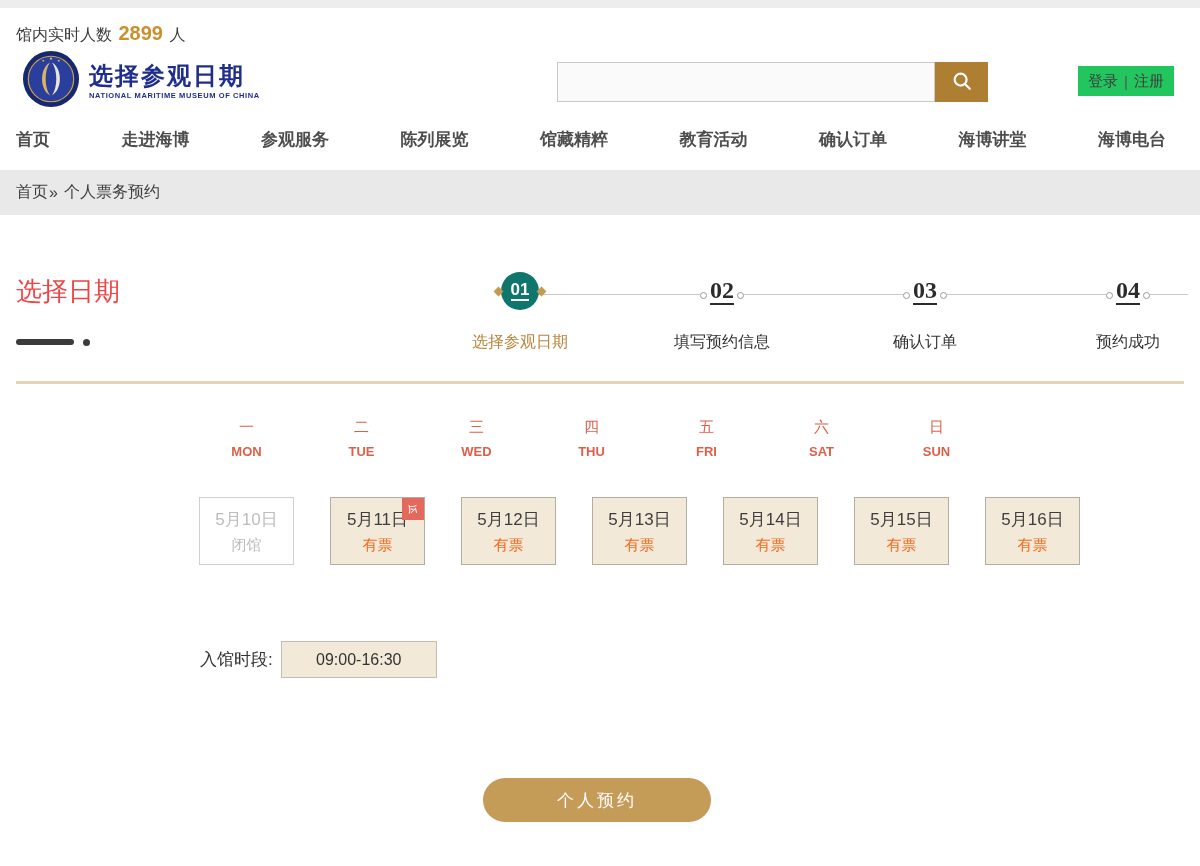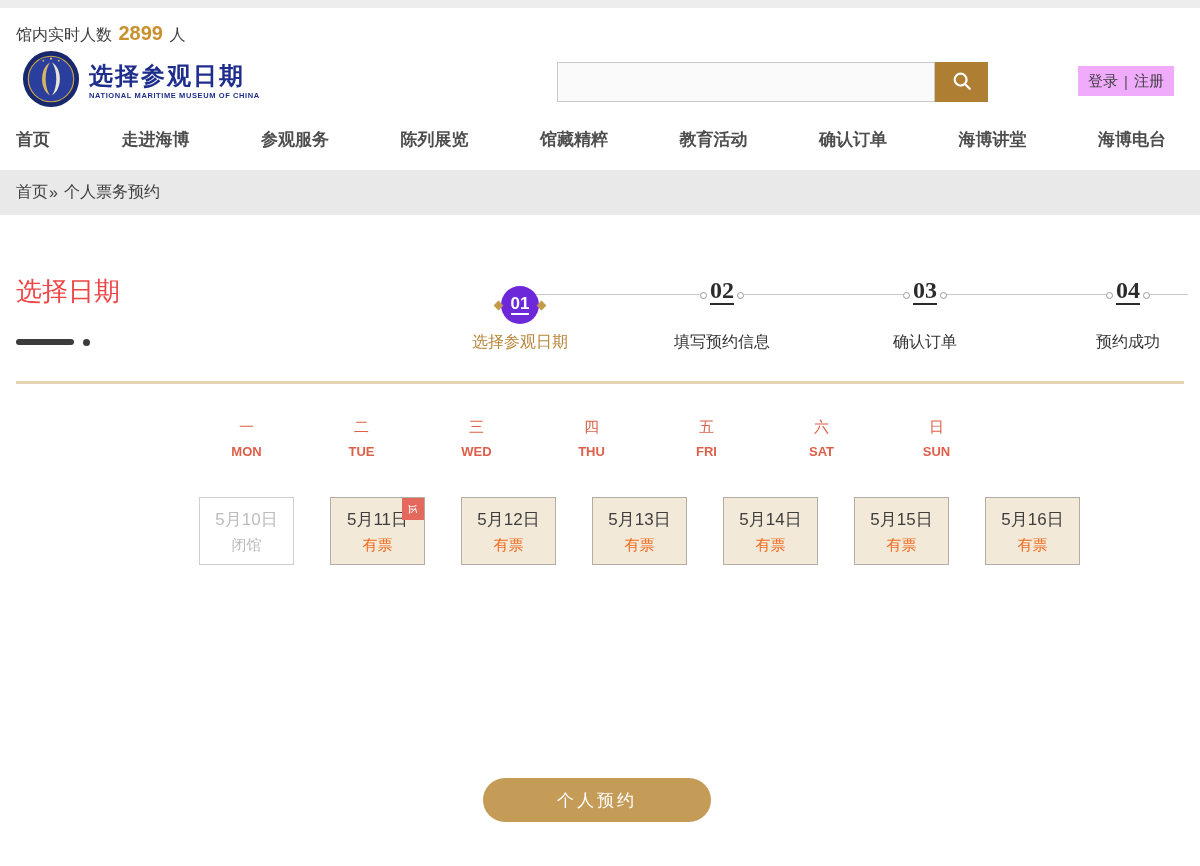--- a/index.html
+++ b/index.html
@@ -13,21 +13,21 @@
   .visitor .count { color:#c9912d; font-size:20px; font-weight:bold; margin:0 2px; }
 
   
   .logo { position:absolute; left:22px; top:50px; display:flex; align-items:center; cursor:pointer; }
   .logo-text { margin-left:9px; color:#1f2e8c; }
   .logo-title { font-size:24px; font-weight:bold; letter-spacing:2px; line-height:26px; }
   .logo-sub { font-size:7.5px; font-weight:bold; letter-spacing:0.6px; margin-top:2px; }
   .searchbar { position:absolute; left:557px; top:62px; display:flex; }
   .search-input { width:378px; height:40px; border:1px solid #c9c9c9; background:#fafafa; padding:0 10px; font-size:15px; outline:none; }
   .search-btn { width:53px; height:40px; background:#ae7e33; border:none; display:flex; align-items:center; justify-content:center; cursor:pointer; }
-  .auth { position:absolute; left:1078px; top:66px; width:96px; height:30px; background:#f0abfc; display:flex; align-items:center; justify-content:center; font-size:15px; color:#3d3d3d; }
+  .auth { position:absolute; left:1078px; top:66px; width:96px; height:30px; background:#22c55e; display:flex; align-items:center; justify-content:center; font-size:15px; color:#3d3d3d; }
   .auth span { cursor:pointer; }
   .auth .sep { margin:0 6px; color:#555; cursor:default; }
 
   
   .nav { position:absolute; left:16px; top:128px; width:1150px; display:flex; justify-content:space-between; }
   .nav-item { font-size:17px; font-weight:bold; color:#4d4d4d; cursor:pointer; white-space:nowrap; }
 
   
   .breadcrumb { position:absolute; left:0; top:170px; width:1200px; height:45px; background:#e9e9e9; display:flex; align-items:center; padding-left:16px; font-size:16px; color:#3d3d3d; }
   .breadcrumb .home { cursor:pointer; }
@@ -36,21 +36,21 @@
   
   .page-title { position:absolute; left:16px; top:274px; font-size:26px; color:#ef4444; }
   .title-bar { position:absolute; left:16px; top:339px; width:58px; height:6px; background:#3b3b3b; border-radius:3px; }
   .title-dot { position:absolute; left:83px; top:339px; width:7px; height:7px; background:#3b3b3b; border-radius:50%; }
 
   
   .steps { position:absolute; left:440px; top:270px; width:750px; height:85px; }
   .steps-line { position:absolute; left:80px; top:24px; width:668px; height:1px; background:#c9c9c9; }
   .step { position:absolute; top:0; transform:translateX(-50%); text-align:center; }
   .step-node { position:relative; display:inline-flex; align-items:center; justify-content:center; }
-  .step.active .step-node { width:38px; height:38px; top:16px; border-radius:50%; background:#6d28d9; color:#fff; font-size:17px; font-weight:bold; }
+  .step.active .step-node { width:38px; height:38px; top:2px; border-radius:50%; background:#0f766e; color:#fff; font-size:17px; font-weight:bold; }
   .step.active .step-node::before, .step.active .step-node::after { content:""; position:absolute; width:7px; height:7px; background:#c49a4f; transform:rotate(45deg); top:16px; }
   .step.active .step-node::before { left:-6px; }
   .step.active .step-node::after { right:-6px; }
   .step:not(.active) .step-node { top:8px; background:#fff; padding:0 10px; font-size:24px; font-weight:bold; color:#2b2b2b;font-family:Liberation Serif, serif; }
   .step:not(.active) .step-node::before, .step:not(.active) .step-node::after { content:""; position:absolute; width:5px; height:5px; border:1px solid #9a9a9a; background:#fff; border-radius:50%; top:14px; }
   .step:not(.active) .step-node::before { left:0px; }
   .step:not(.active) .step-node::after { right:0px; }
   .step-num { border-bottom:2px solid currentColor; padding-bottom:1px; line-height:1; }
   .step-label { position:absolute; top:62px; left:50%; transform:translateX(-50%); white-space:nowrap; font-size:16px; color:#333; }
   .step.active .step-label { color:#b8863b; }
@@ -242,15 +242,19 @@
     <div class="date-cell">
       <span class="d">5月15日</span>
       <span class="s">有票</span>
     </div>
     <div class="date-cell">
       <span class="d">5月16日</span>
       <span class="s">有票</span>
     </div>
   </div>
 
+  <div class="timeslot">
+    <span class="timeslot-label">入馆时段:</span>
+    <button class="timeslot-btn">09:00-16:30</button>
+  </div>
 
   <button class="submit-btn">个人预约</button>
 </div>
 
 </body></html>

